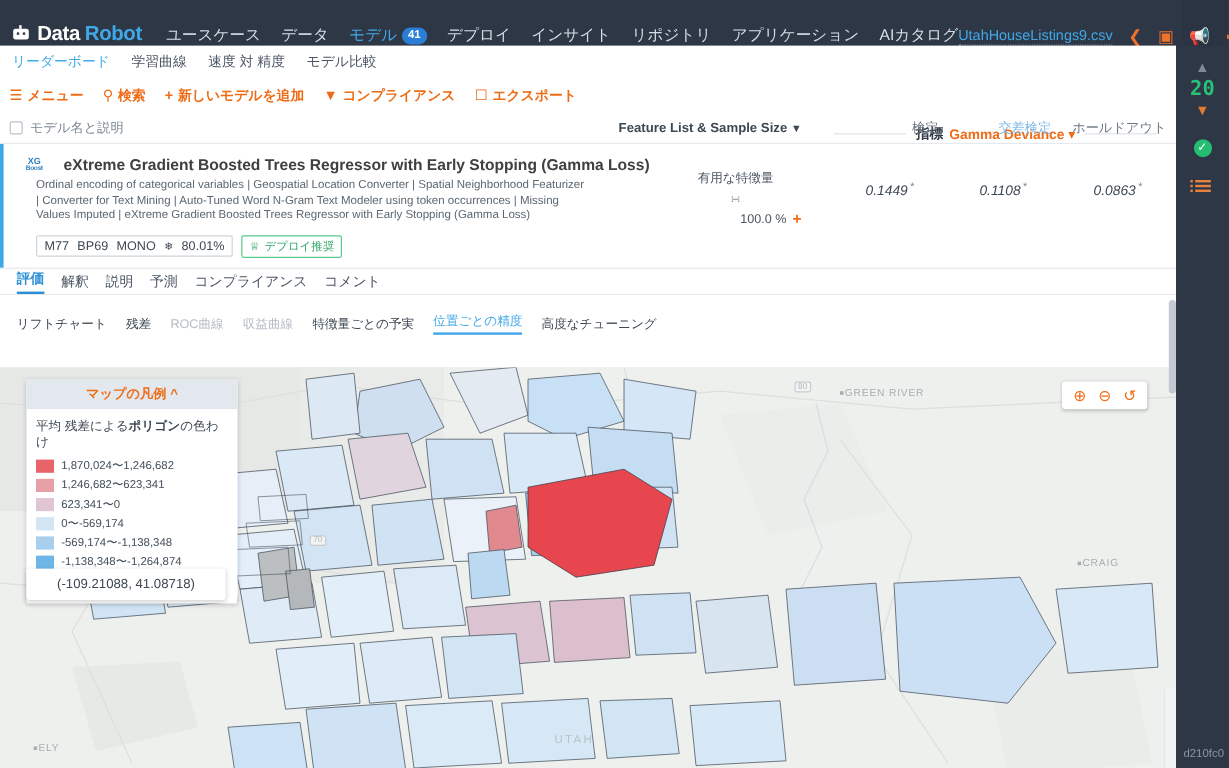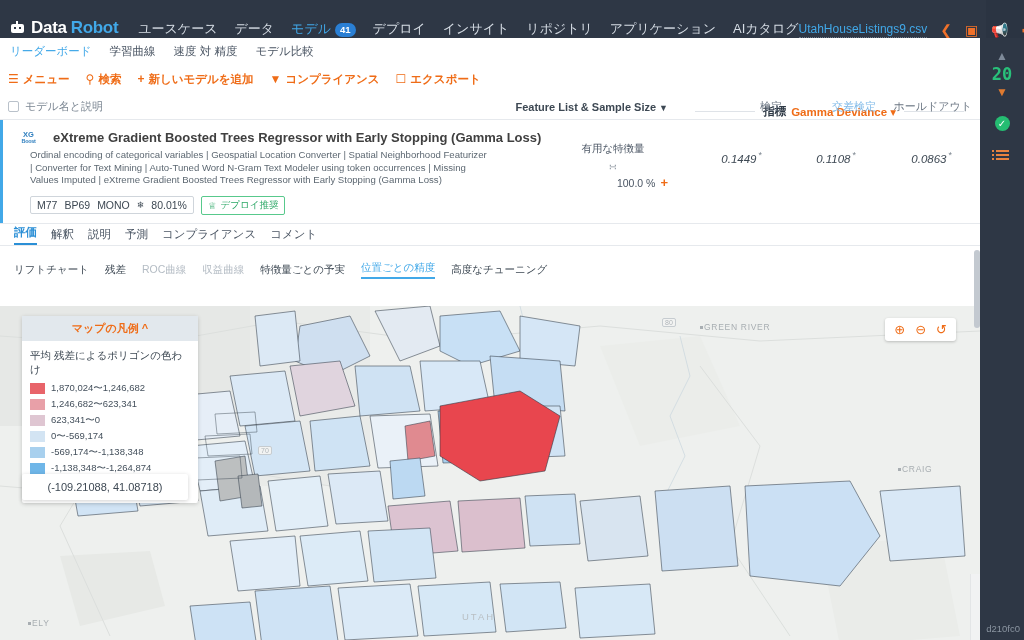--- a/index.html
+++ b/index.html
@@ -180,21 +180,21 @@
   .legend {
     position: absolute; left: 22px; top: 10px; width: 176px; z-index: 7;
     box-shadow: 0 1px 4px rgba(0,0,0,.18); background: #fff; border-radius: 2px;
   }
   .legend .lhead {
     background: #e2e8ed; text-align: center; padding: 5px 0;
     color: #ef6c17; font-size: 11px; font-weight: bold; cursor: pointer;
   }
   .legend .lbody { padding: 7px 8px 9px 8px; }
   .legend .ltitle { font-size: 10.5px; color: #3d4853; line-height: 14px; margin-bottom: 6px; }
-  .legend .ltitle b { font-weight: normal; }
+  .legend .ltitle b { font-weight: bold; }
   .lrow { display: flex; align-items: center; gap: 6px; margin-bottom: 3px; }
   .lsw { width: 15px; height: 11px; flex: 0 0 15px; }
   .lrow span { font-size: 9.5px; color: #44505c; }
   .coordbox {
     position: absolute; left: 22px; top: 168px; width: 166px; z-index: 7;
     background: #fff; box-shadow: 0 1px 4px rgba(0,0,0,.18);
     border-radius: 2px; text-align: center; padding: 7px 0;
     font-size: 11px; color: #3d4853;
   }
 

